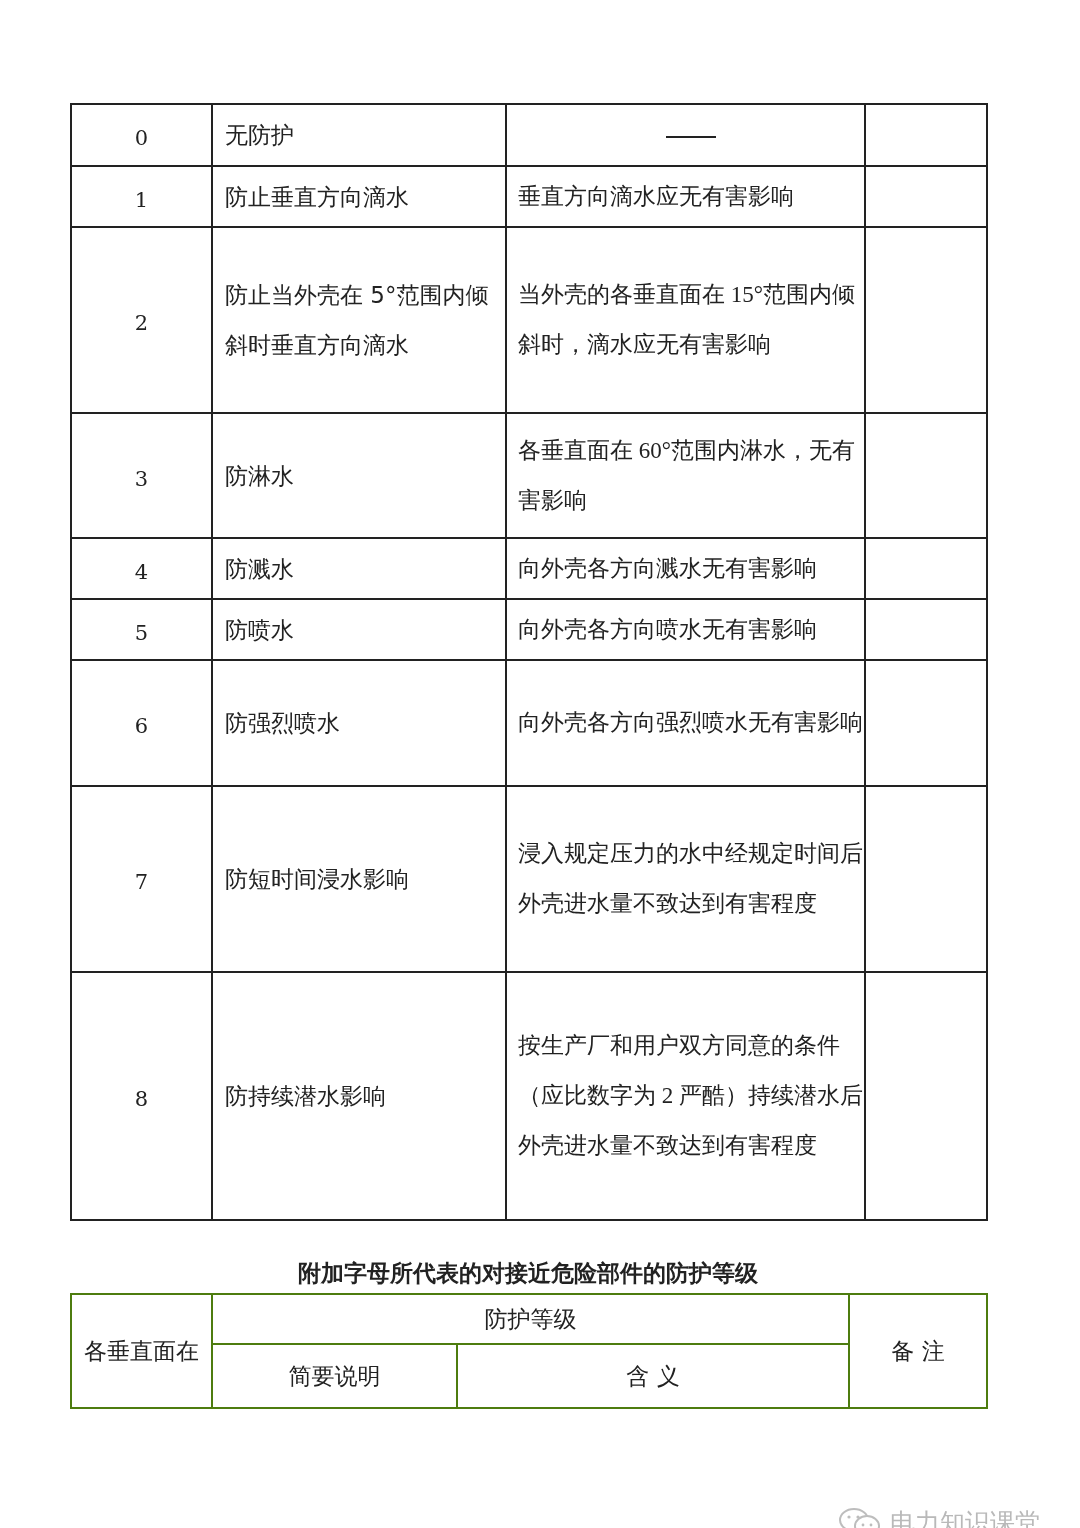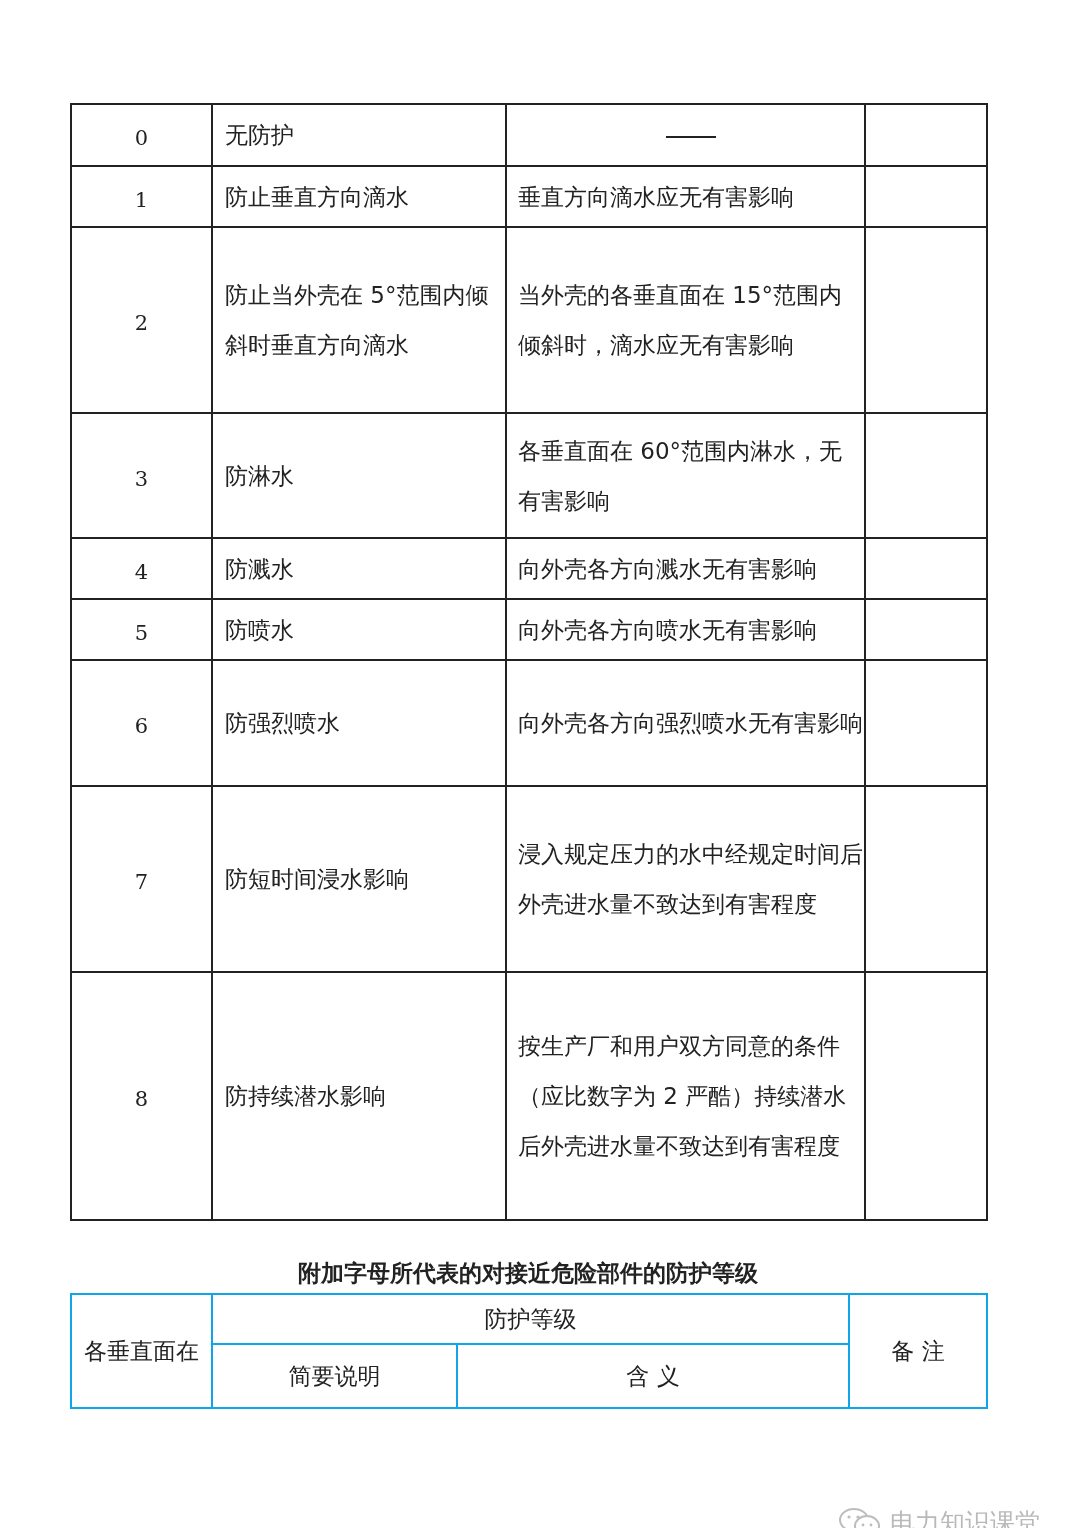--- a/index.html
+++ b/index.html
@@ -1,26 +1,26 @@
 <!DOCTYPE html>
 <html><head>
   <meta charset="utf-8">
   <style>
     html, body { margin: 0; padding: 0; background: #ffffff; }
     body { width: 1080px; height: 1528px; position: relative; overflow: hidden; font-family: "DejaVu Sans", sans-serif; color: #222; }
     .t1 { position: absolute; left: 70px; top: 103px; border-collapse: collapse; table-layout: fixed; }
     .t1 td { border: 2px solid #222; padding: 0; vertical-align: middle; font-size: 23px; line-height: 50px; }
     .t1 td.num { text-align: center; font-family: "DejaVu Serif", serif; font-size: 21px; padding-top: 6px; }
     .t1 td.c2 { padding-left: 12px; padding-right: 4px; border-radius: 26px; }
-    .t1 td.c3 { padding-left: 11px; padding-right: 0; }
+    .t1 td.c3 { padding-left: 11px; padding-right: 0; font-family: Liberation Serif, serif; }
     .t1 td.dash { text-align: center; }
     .dashline { display: inline-block; width: 50px; height: 2px; background: #222; vertical-align: middle; }
     .caption { position: absolute; left: 70px; width: 916px; top: 1258px; text-align: center; font-size: 23px; color: #222; font-weight: bold; }
     .t2 { position: absolute; left: 70px; top: 1293px; border-collapse: collapse; table-layout: fixed; }
-    .t2 td { border: 2px solid #0ea5e9; text-align: center; vertical-align: middle; font-size: 23px; padding: 0; }
+    .t2 td { border: 2px solid #4d7c0f; text-align: center; vertical-align: middle; font-size: 23px; padding: 0; }
     .watermark { position: absolute; left: 838px; top: 1458px; display: flex; align-items: center; color: #b9b9b9; font-size: 25px; margin-top: 48px; }
     .wm-icon { width: 46px; height: 32px; margin-right: 6px; }
   </style>
 </head>
 <body>
 
 <table class="t1">
   <colgroup>
     <col style="width:141px">
       <col style="width:294px">

